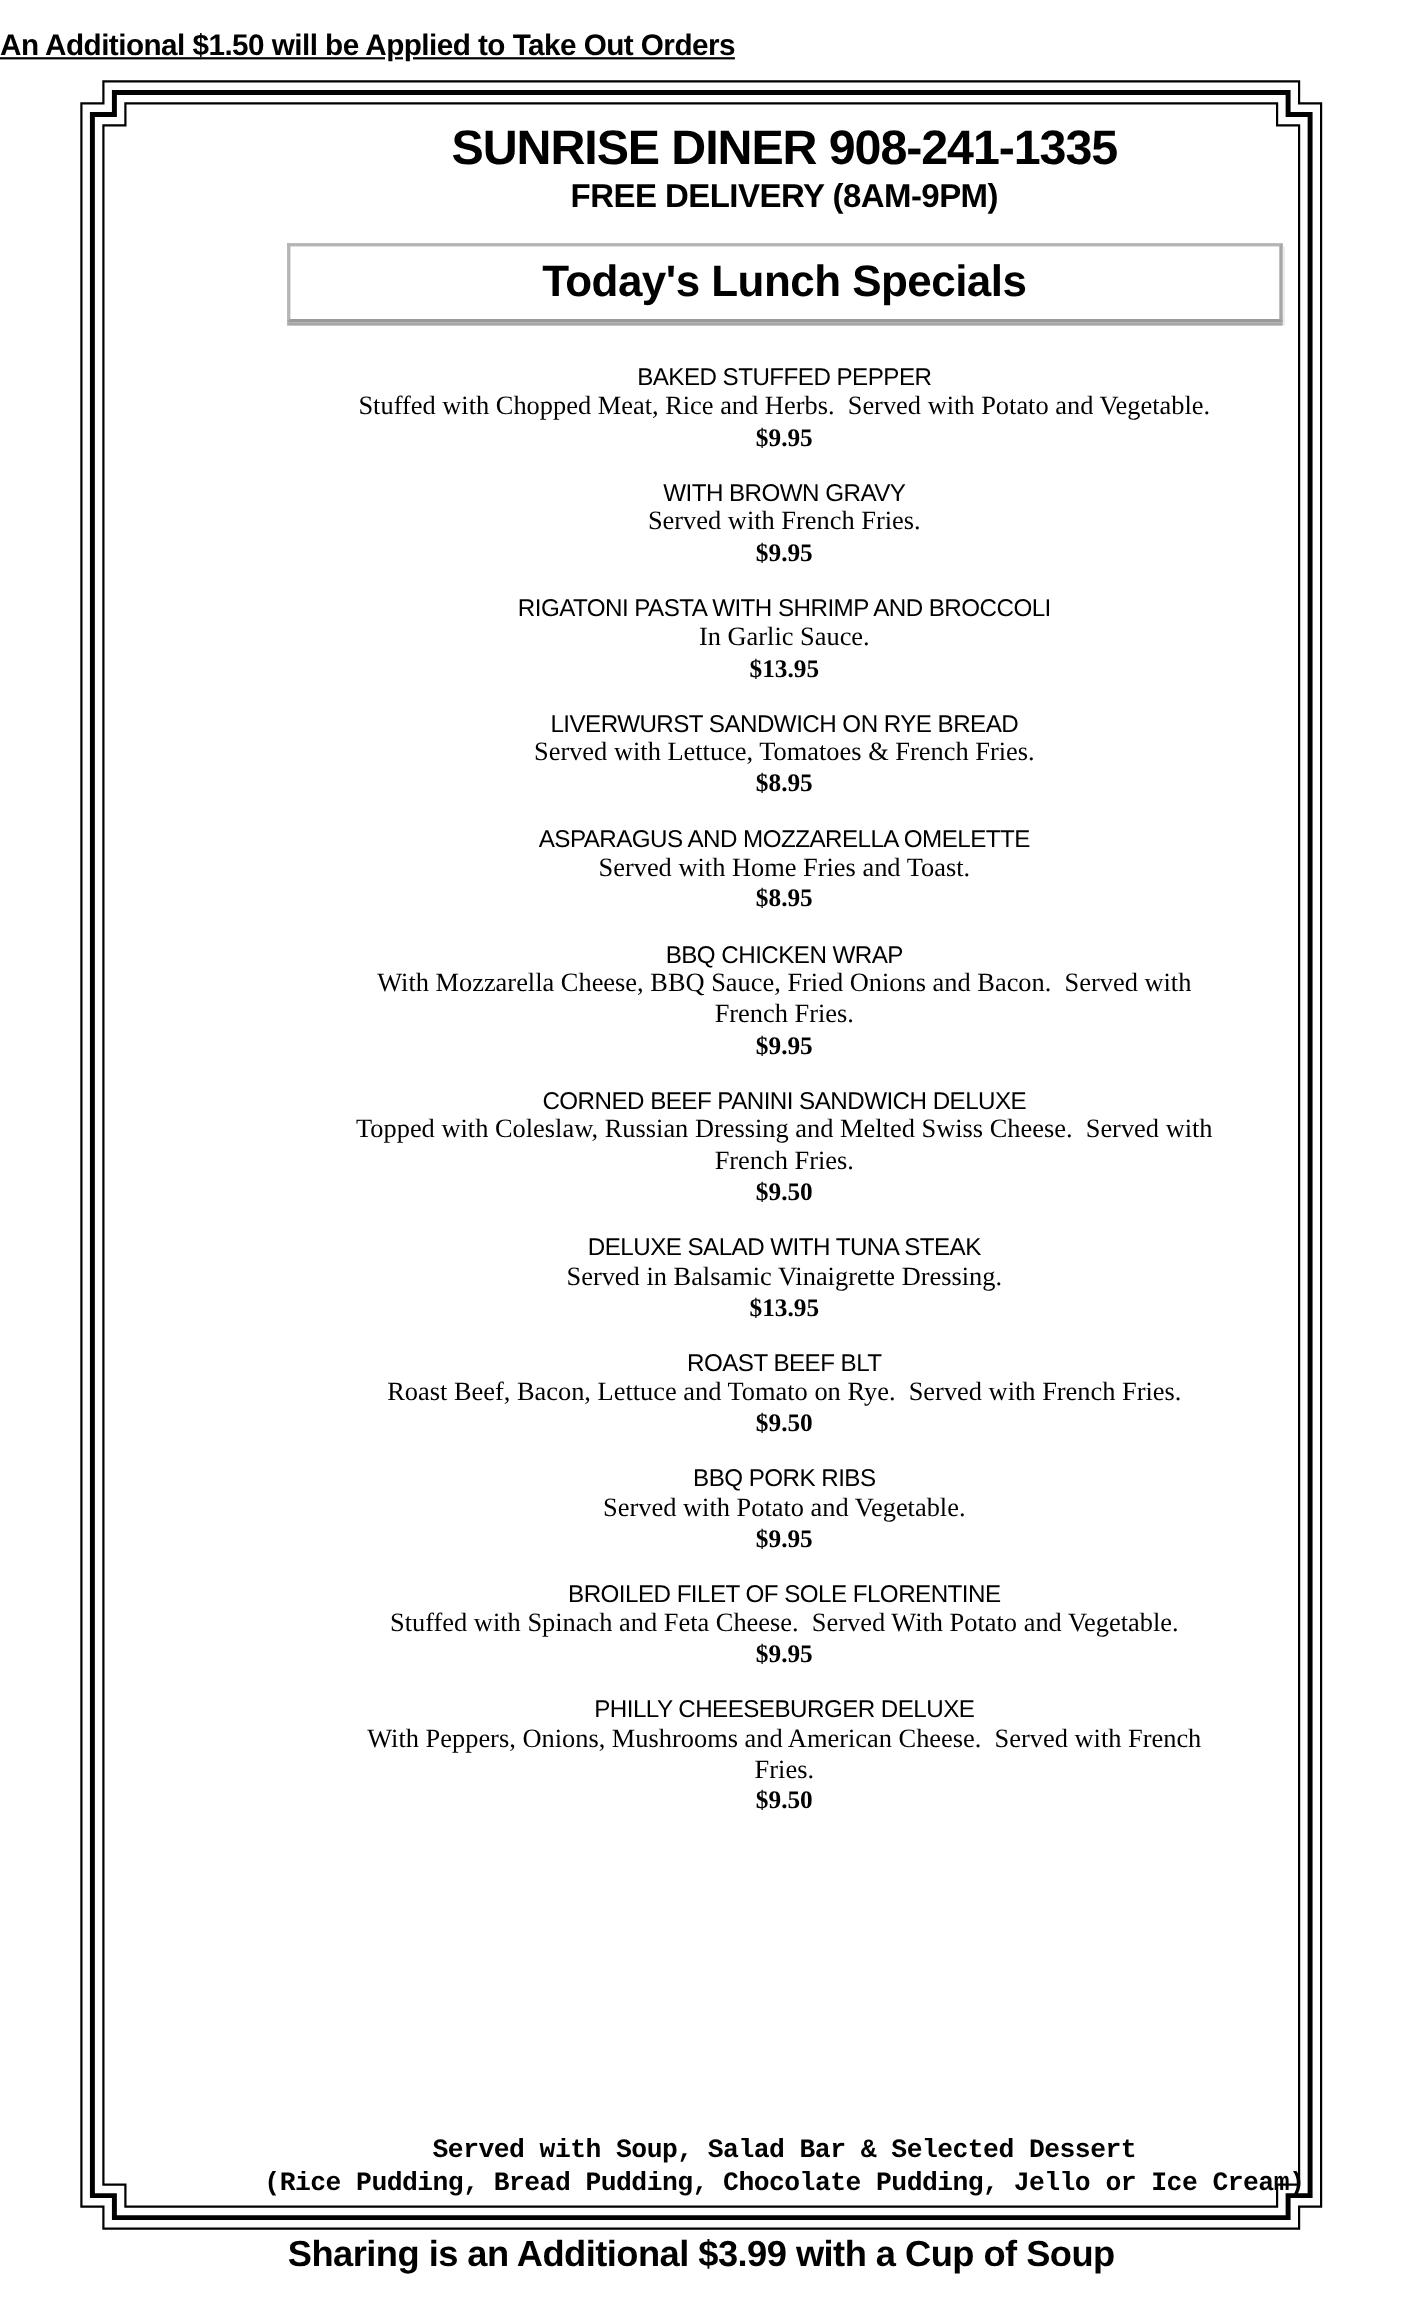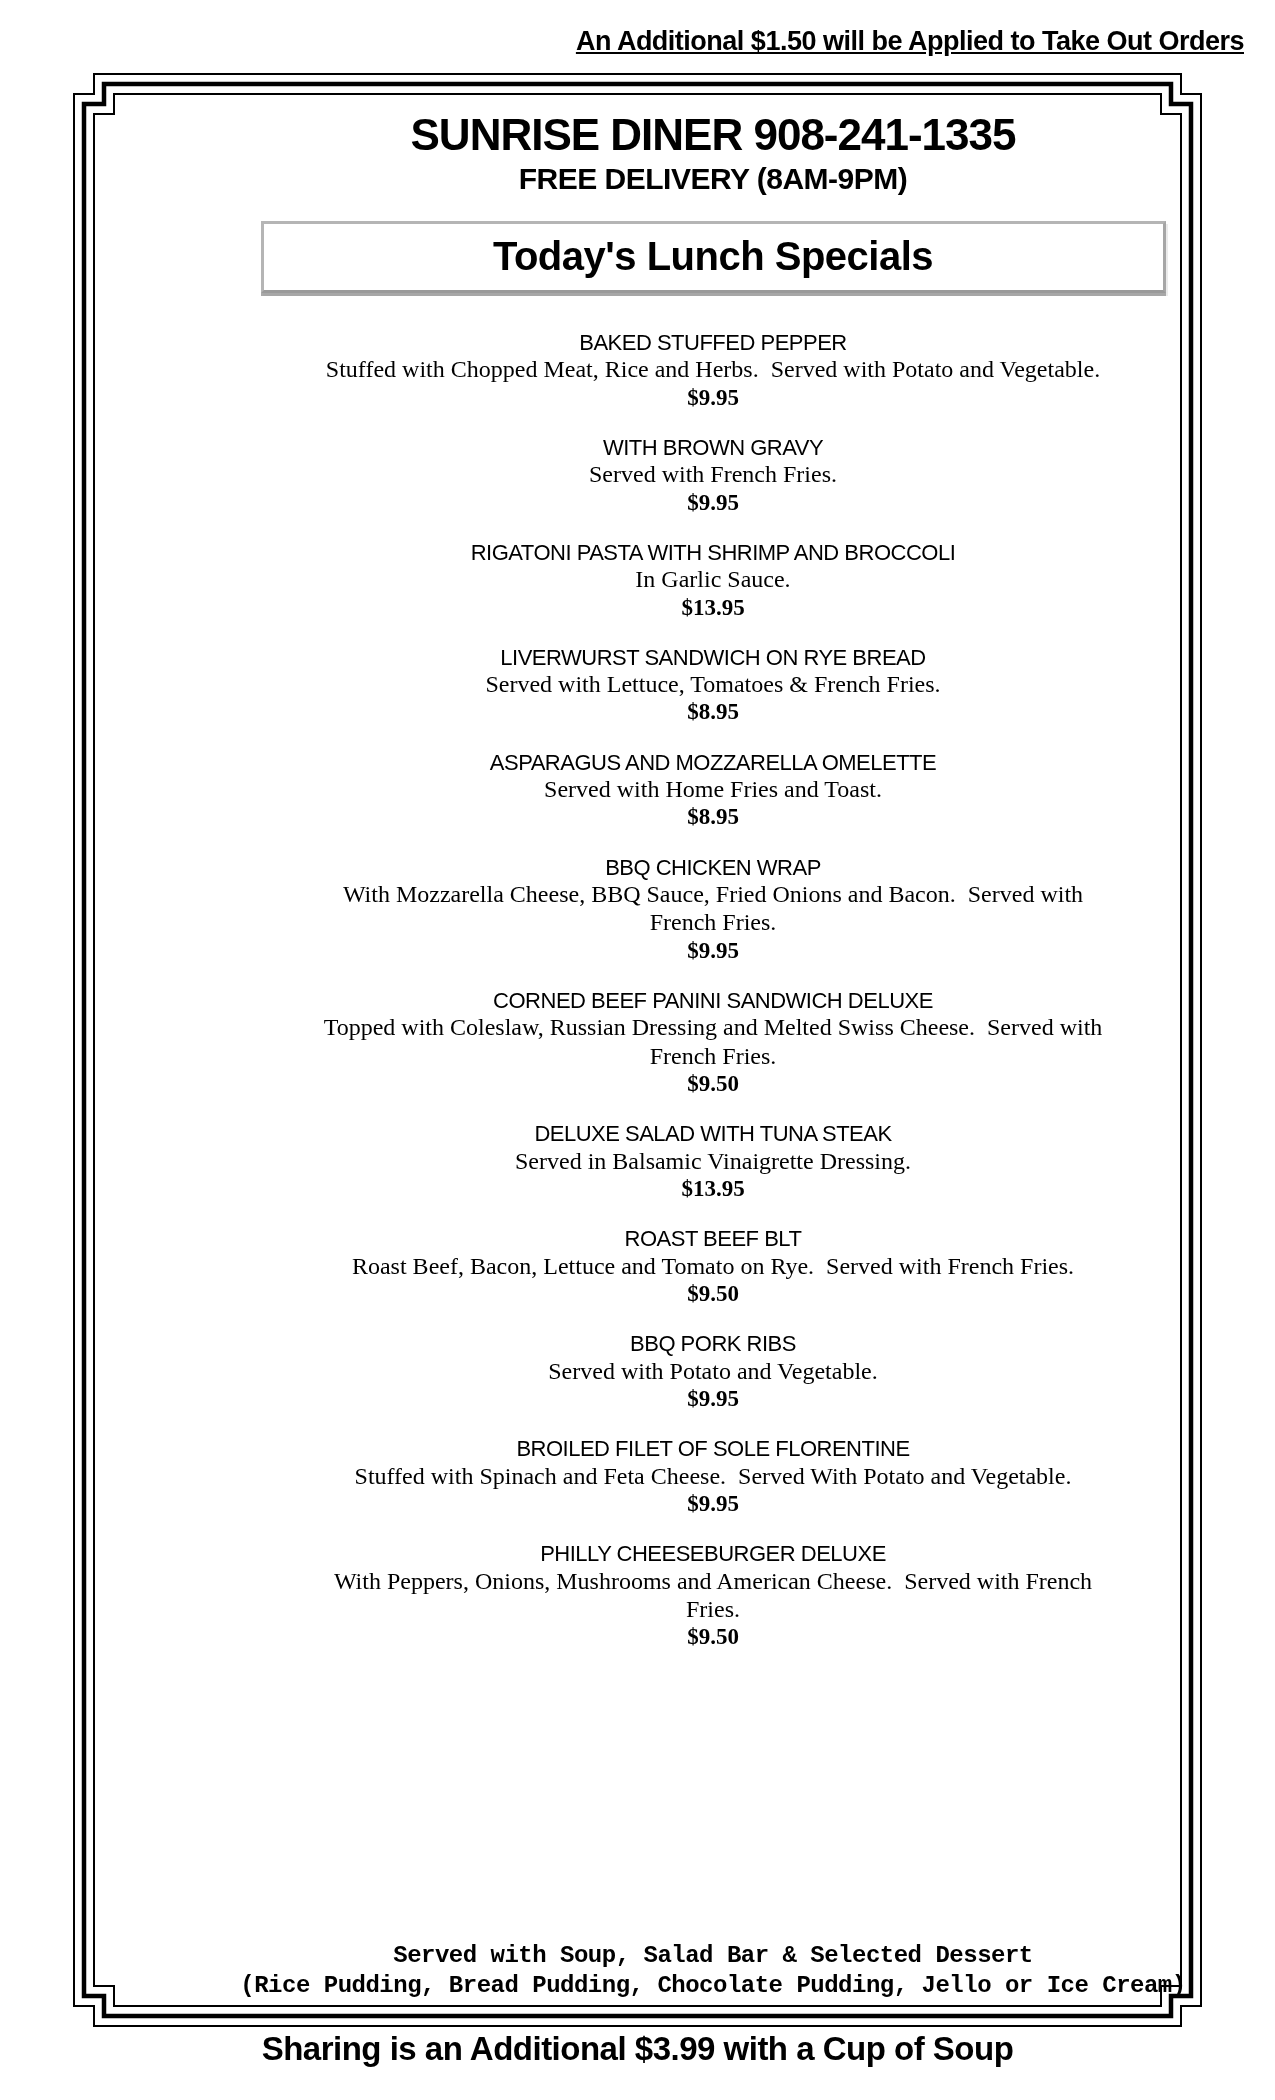--- a/index.html
+++ b/index.html
@@ -2,21 +2,21 @@
 <html><head>
 <meta charset="utf-8">
 <style>
   html,body{margin:0;padding:0;}
   body{
     width:1275px;height:2100px;position:relative;background:#ffffff;
     font-family:"Liberation Sans",sans-serif;color:#000;overflow:hidden;
   }
   
   .top-notice{
-    position:absolute;top:26px;left:0;width:1244px;text-align:right;
+    position:absolute;top:26px;left:0;width:1244px;text-align:left;
     font-size:27px;font-weight:bold;text-decoration:underline;
     letter-spacing:-0.5px;
   }
   
   .frame-svg{position:absolute;top:0;left:0;width:1275px;height:2100px;}
   
   .content{
     position:absolute;left:94px;top:94px;width:1238px;height:1912px;
     text-align:center;
   }

